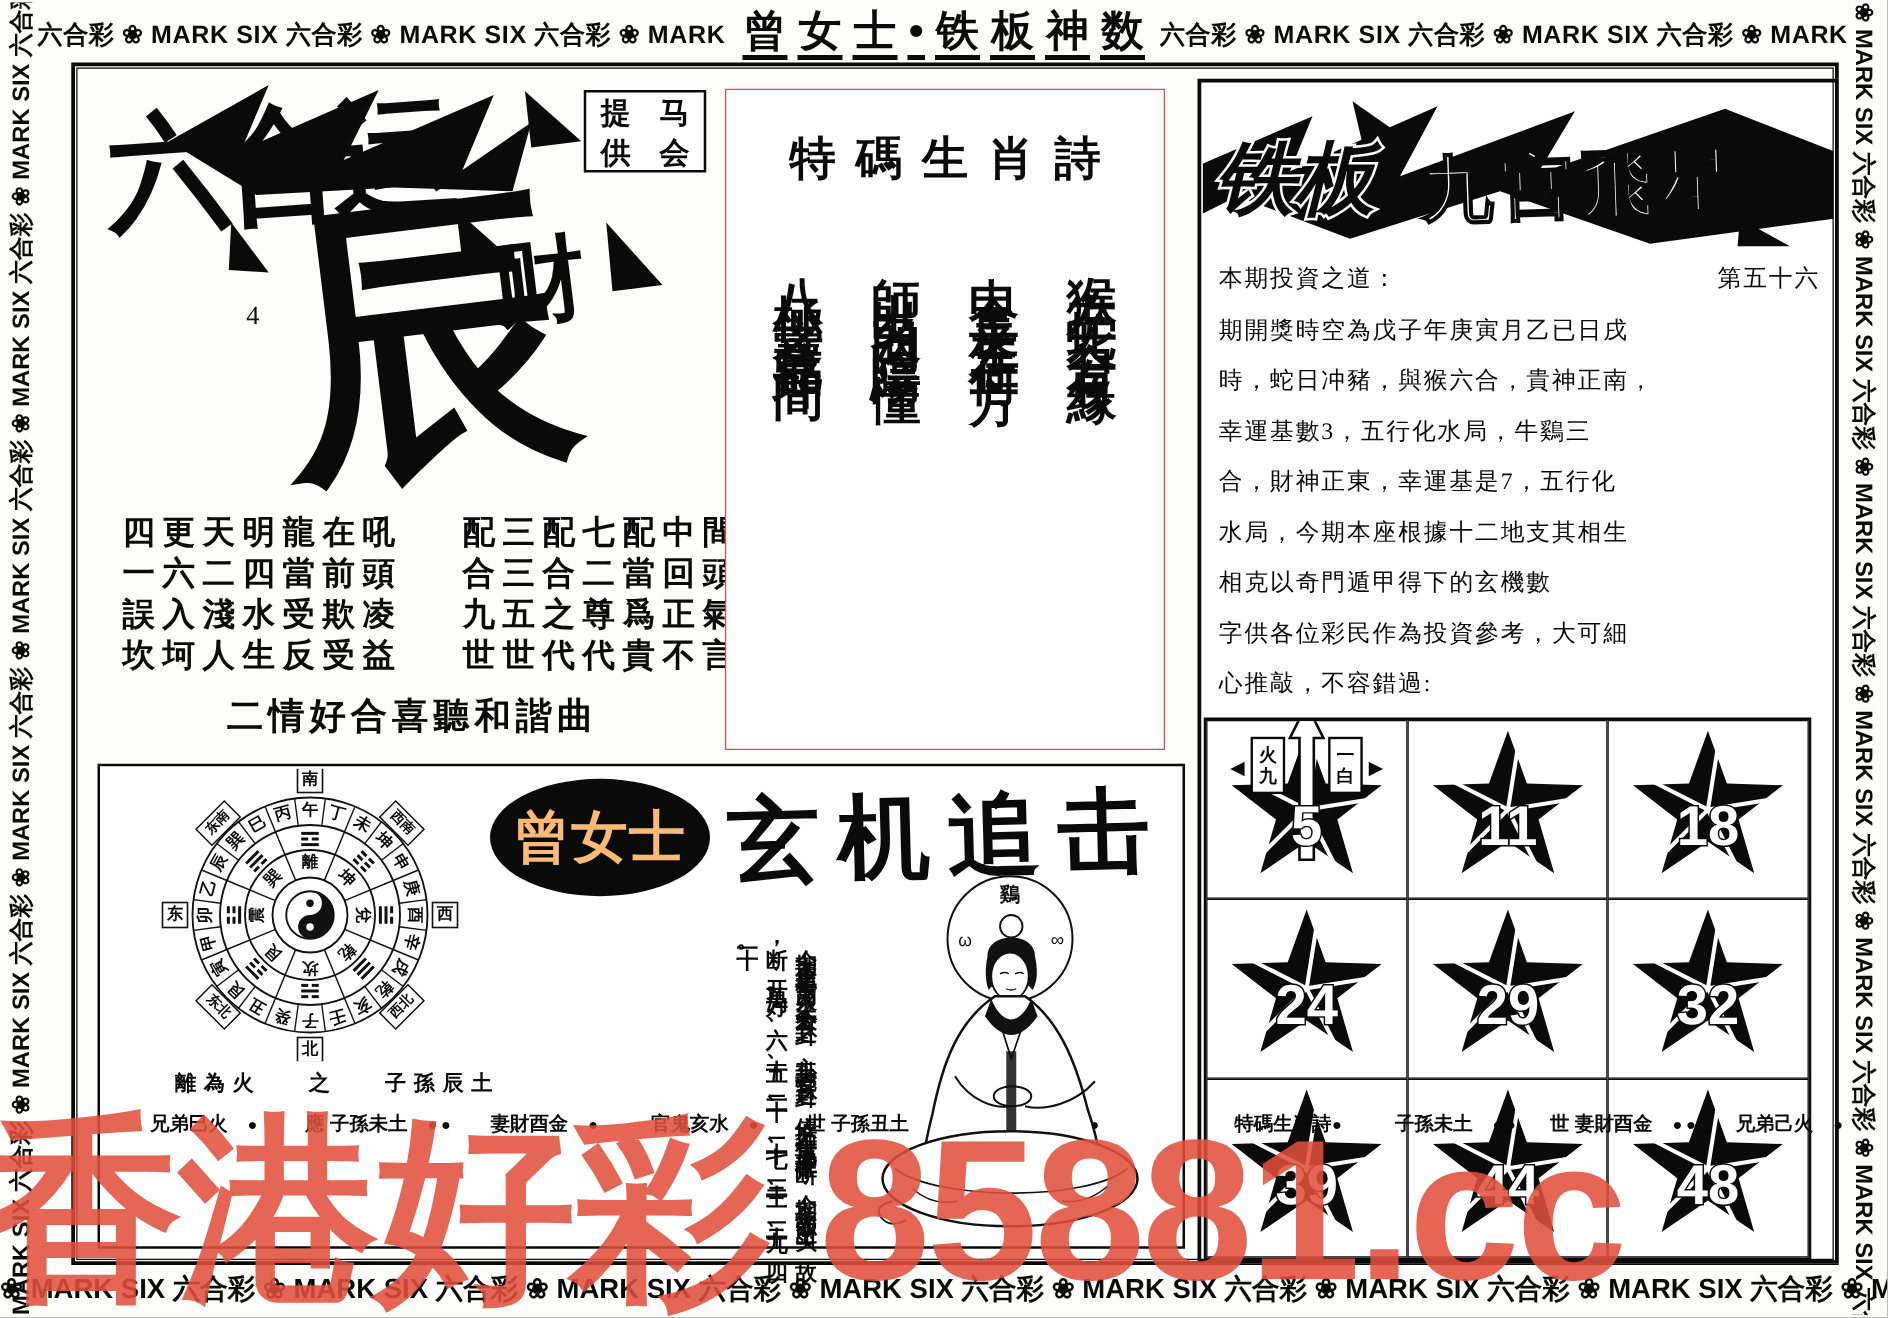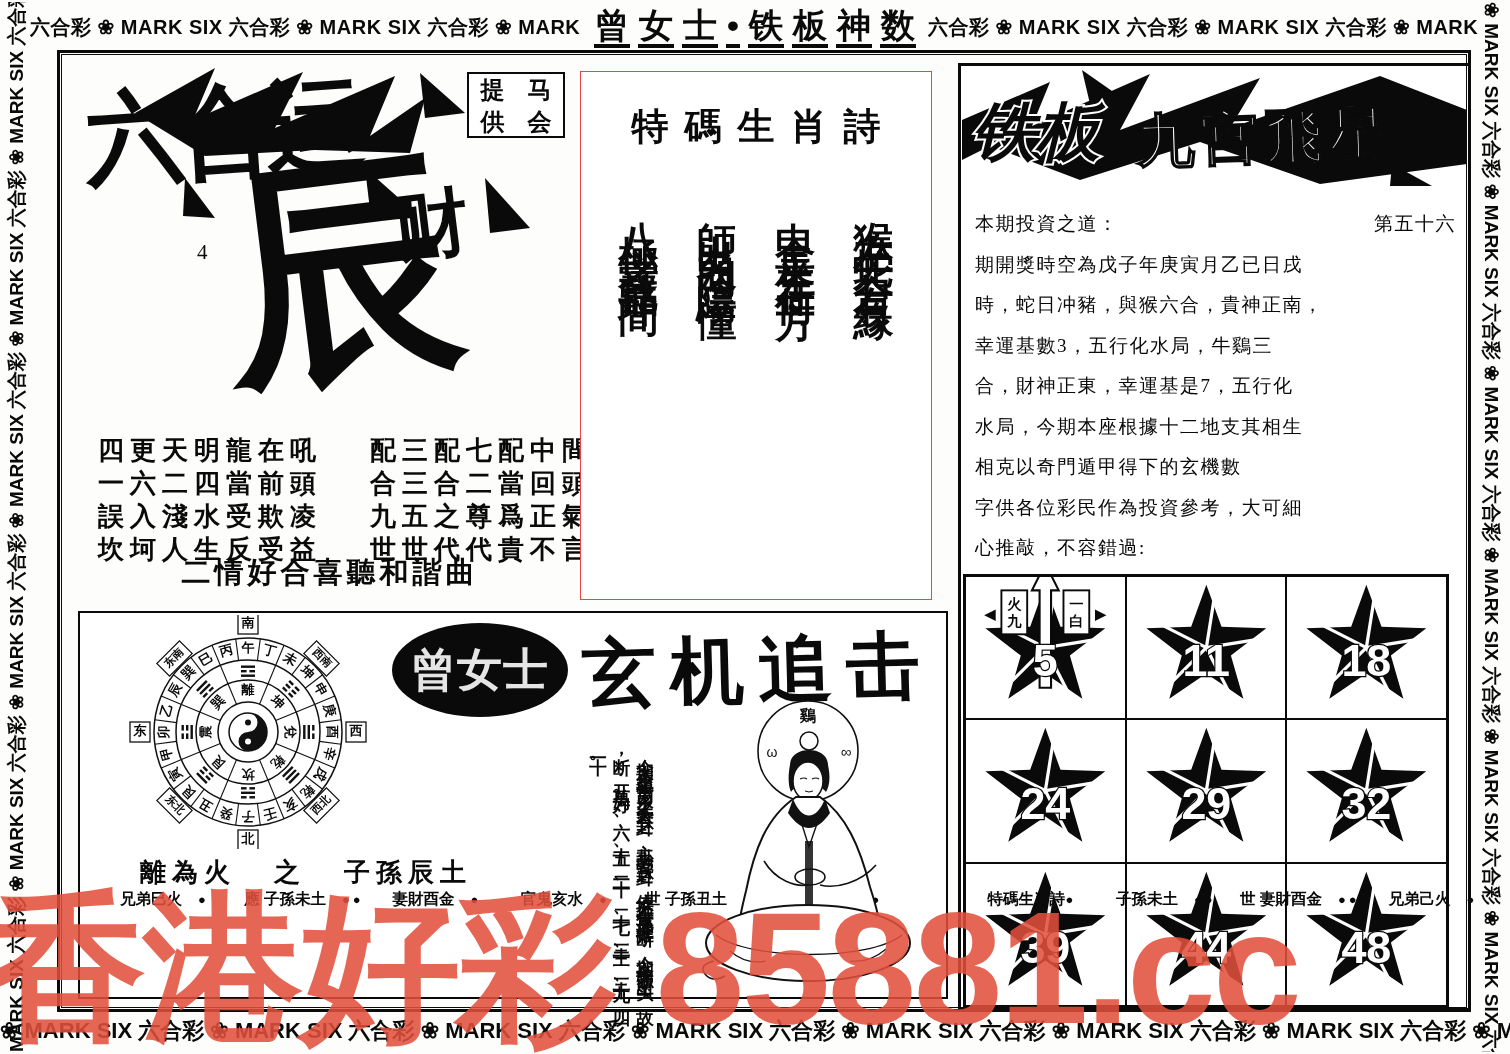--- a/index.html
+++ b/index.html
@@ -28,54 +28,54 @@
   .mast-cai{position:absolute;left:330px;top:118px;font-size:74px;font-weight:800;transform:rotate(-7deg);
             font-family:"Liberation Serif",serif;}
   .provider-box{position:absolute;left:402px;top:14px;width:94px;height:62px;border:2.5px solid #0a0a0a;
                 display:grid;grid-template-columns:1fr 1fr;align-items:center;justify-items:center;
                 font-size:24px;font-weight:bold;background:#fff;font-family:"Liberation Serif",serif;}
   .edition-num{position:absolute;left:132px;top:182px;font-size:21px;font-family:"Liberation Serif",serif;}
   .big-char{position:absolute;left:158px;top:96px;font-size:238px;line-height:1;font-weight:800;
             transform:rotate(-7deg);font-family:"Liberation Serif",serif;}
   
   .left-poem{position:absolute;left:38px;top:356px;width:500px;display:flex;gap:48px;}
-  .poem-col{font-family:"Liberation Serif",serif;font-size:26px;font-weight:bold;line-height:33px;letter-spacing:6px;white-space:nowrap;margin-top:25px;}
+  .poem-col{font-family:"Liberation Serif",serif;font-size:26px;font-weight:bold;line-height:33px;letter-spacing:6px;white-space:nowrap;}
   .poem-footer{position:absolute;left:60px;top:500px;width:420px;text-align:center;font-size:29px;font-weight:bold;
                letter-spacing:4px;font-family:"Liberation Serif",serif;}
   
   .zodiac-box{position:absolute;left:520px;top:18px;width:350px;height:527px;border:1px solid #ef4444;background:#fff;}
   .zodiac-title{margin-top:30px;text-align:center;font-size:37px;font-weight:800;letter-spacing:16px;text-indent:16px;
                 font-family:"Liberation Serif",serif;}
   .zodiac-cols{position:absolute;left:30px;right:30px;top:118px;bottom:22px;display:flex;justify-content:space-between;}
   .zcol{writing-mode:vertical-rl;text-orientation:upright;font-size:40px;font-weight:800;letter-spacing:13px;
         font-family:"Liberation Serif",serif;}
   
   .np-box{position:absolute;left:898px;top:10px;width:507px;height:942px;border:3px solid #0a0a0a;background:#fff;}
-  .np-header{position:absolute;left:1px;top:2px;right:1px;height:122px;overflow:hidden;}
+  .np-header{position:absolute;left:1px;top:13px;right:1px;height:122px;overflow:hidden;}
   .np-intro{position:absolute;left:14px;right:12px;top:138px;font-family:"Liberation Serif",serif;
             font-size:19px;line-height:40.5px;letter-spacing:1.5px;}
   .np-line1{display:flex;justify-content:space-between;}
   .star-grid{position:absolute;left:2px;top:508px;width:482px;height:430px;border:2px solid #0a0a0a;
              display:grid;grid-template-columns:repeat(3,1fr);grid-template-rows:repeat(3,1fr);}
   .star-cell{border:1.5px solid #0a0a0a;position:relative;}
   .star-cell svg{position:absolute;inset:0;width:100%;height:100%;}
   
   .bl-box{position:absolute;left:18px;top:558px;width:866px;height:384px;border:2.5px solid #0a0a0a;background:#fff;}
   .compass-wrap{position:absolute;left:22px;top:2px;width:292px;height:234px;}
   .cch{font-family:"Liberation Serif",serif;font-weight:bold;fill:#0a0a0a;}
-  .hex-title{position:absolute;left:60px;top:242px;width:460px;display:flex;gap:38px;font-size:26px;font-weight:bold;
+  .hex-title{position:absolute;left:60px;top:242px;width:460px;display:flex;gap:38px;font-size:17px;font-weight:bold;
              letter-spacing:6px;font-family:"Liberation Serif",serif;}
   .hex-cols{position:absolute;left:40px;top:276px;width:520px;display:flex;gap:70px;}
   .hex-col{display:flex;flex-direction:row;gap:4.5px;align-items:flex-end;}
   .hex-row{display:flex;align-items:center;font-family:"Liberation Serif",serif;font-weight:bold;font-size:15.5px;white-space:nowrap;}
   .hex-name{width:78px;}
   .hex-dots{width:46px;font-size:13px;letter-spacing:3px;}
   .hex-mark{font-size:15.5px;}
   .mystic-title{position:absolute;left:312px;top:10px;display:flex;align-items:flex-start;}
-  .mystic-badge{width:176px;height:94px;background:#0a0a0a;border-radius:50%;color:#e5e5e5;display:flex;
+  .mystic-badge{width:176px;height:94px;background:#0a0a0a;border-radius:50%;color:#fdba74;display:flex;
                 align-items:center;justify-content:center;font-size:45px;font-weight:800;letter-spacing:1px;
                 font-family:"Liberation Serif",serif;}
   .mystic-name{margin-left:14px;font-size:74px;font-weight:800;letter-spacing:14px;line-height:94px;
                transform:rotate(-1.5deg);font-family:"Liberation Serif",serif;white-space:nowrap;}
   .mystic-vert{position:absolute;left:418px;top:132px;height:258px;width:158px;writing-mode:vertical-rl;
                font-family:"Liberation Serif",serif;font-size:17.5px;font-weight:bold;letter-spacing:4px;
                line-height:23.5px;}
   .buddha-wrap{position:absolute;left:598px;top:76px;width:260px;height:302px;}
   
   .watermark{position:absolute;left:-14px;top:862px;z-index:60;font-size:160px;font-weight:800;white-space:nowrap;

